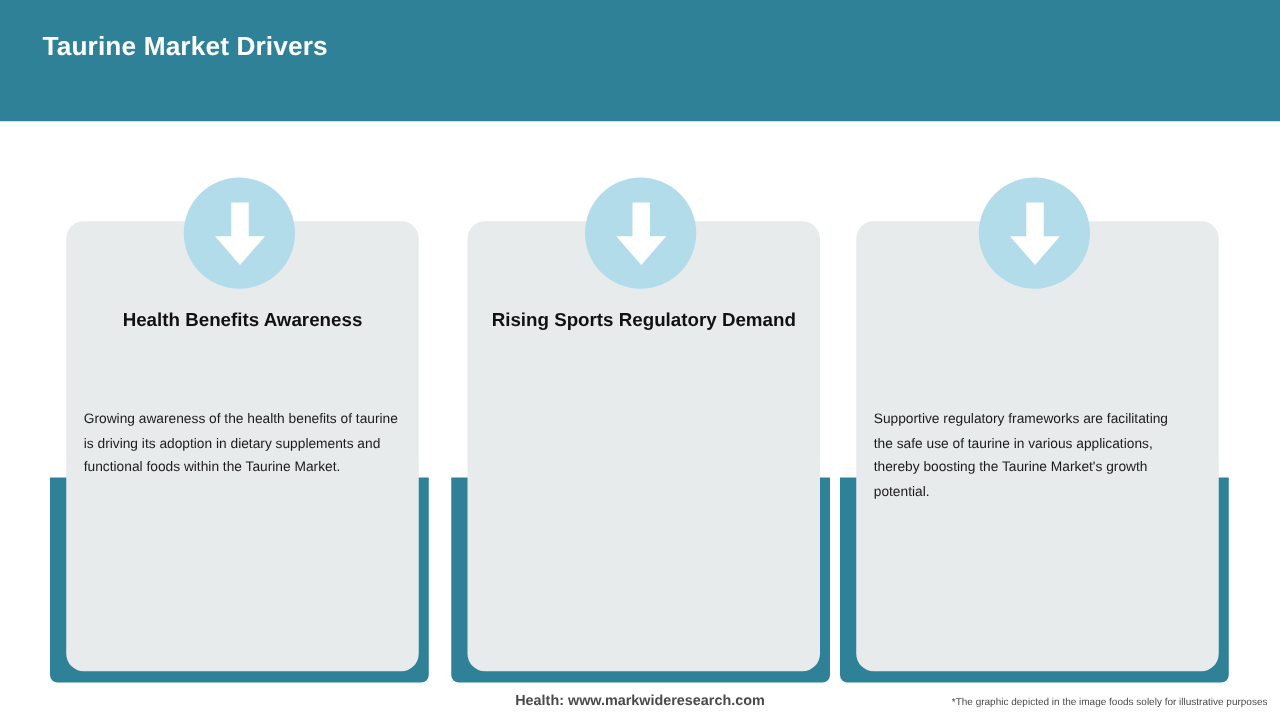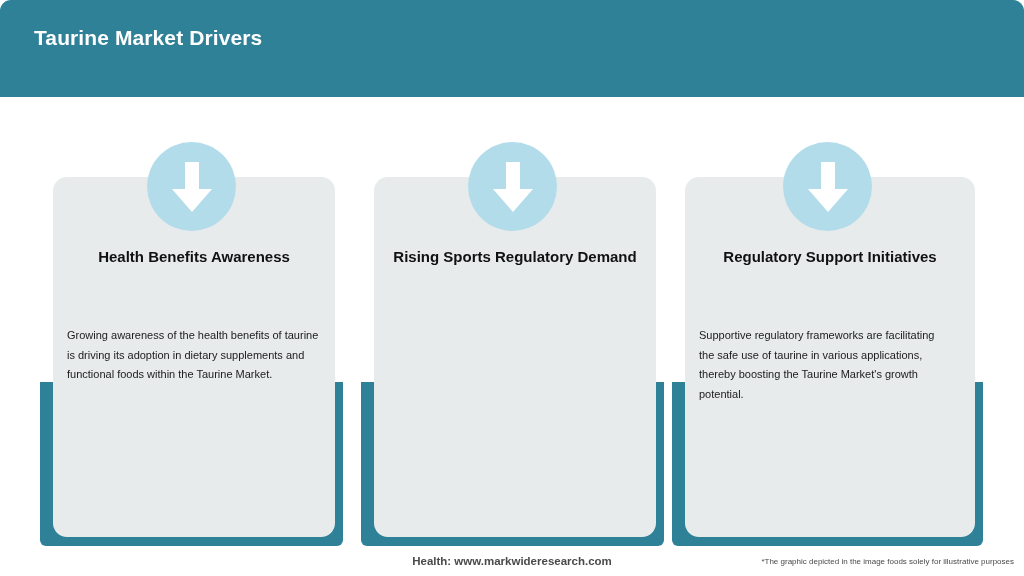--- a/index.html
+++ b/index.html
@@ -9,21 +9,20 @@
   }
   body {
     font-family: "Liberation Sans", sans-serif;
   }
   .slide {
     position: relative;
     width: 1024px;
     height: 576px;
     background: #ffffff;
     overflow: hidden;
-    border-radius: 11px;
   }
 
   
   .header-band {
     position: absolute;
     left: 0;
     top: 0;
     width: 1024px;
     height: 97px;
     background: #2e8197;
@@ -214,21 +213,20 @@
     </div>
 
     <div class="card-slot slot-3">
       <div class="bracket"></div>
       <div class="panel"></div>
       <div class="icon-circle">
         <svg width="48" height="58" viewBox="0 0 48 58" aria-hidden="true">
           <polygon points="17,4 31,4 31,31 44,31 24,54 4,31 17,31" fill="#ffffff"></polygon>
         </svg>
       </div>
-      <div class="card-title">Regulatory Support Initiatives</div>
       <div class="card-body">Supportive regulatory frameworks are facilitating the safe use of taurine in various applications, thereby boosting the Taurine Market's growth potential.</div>
     </div>
 
   </div>
 
   <div class="source">Health: www.markwideresearch.com</div>
   <div class="disclaimer">*The graphic depicted in the image foods solely for illustrative purposes</div>
 
 </div>
 

